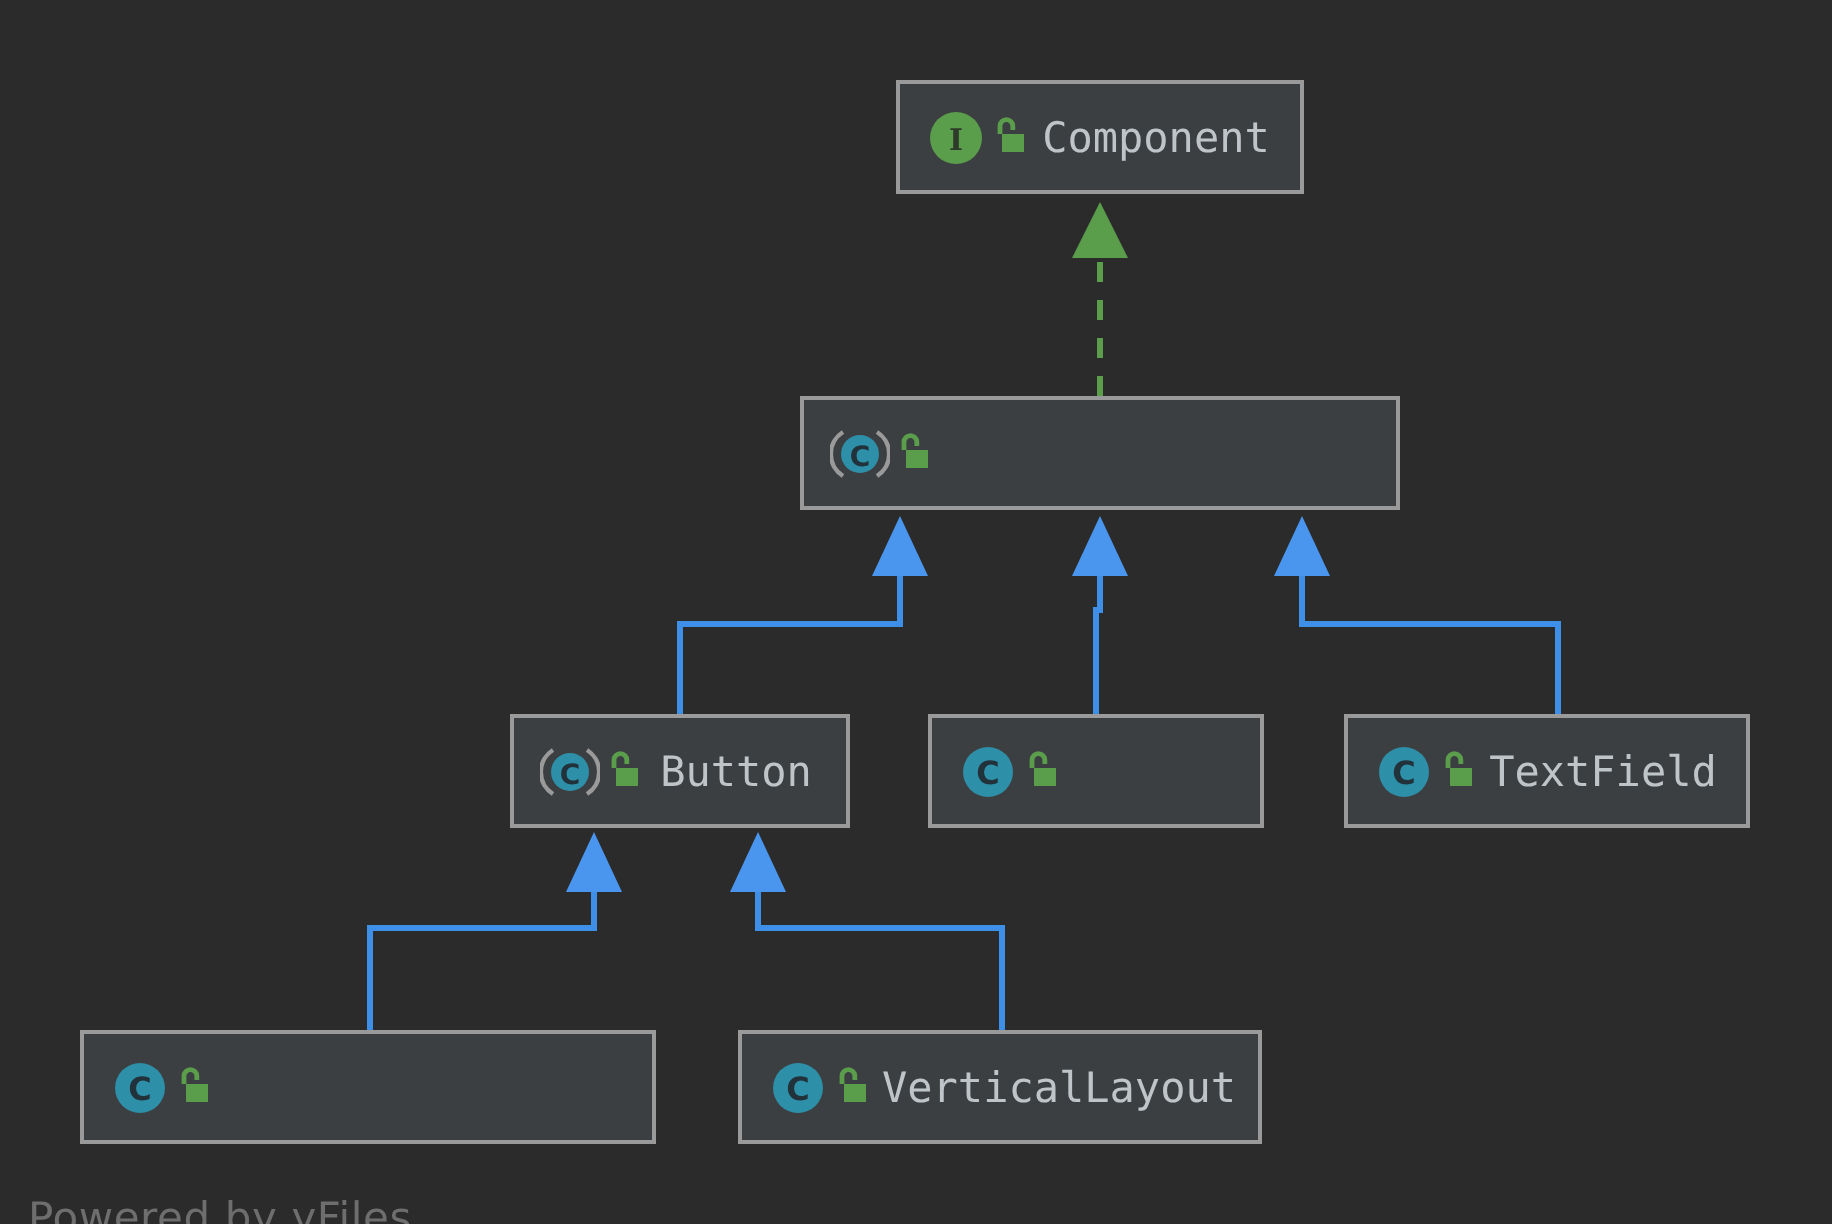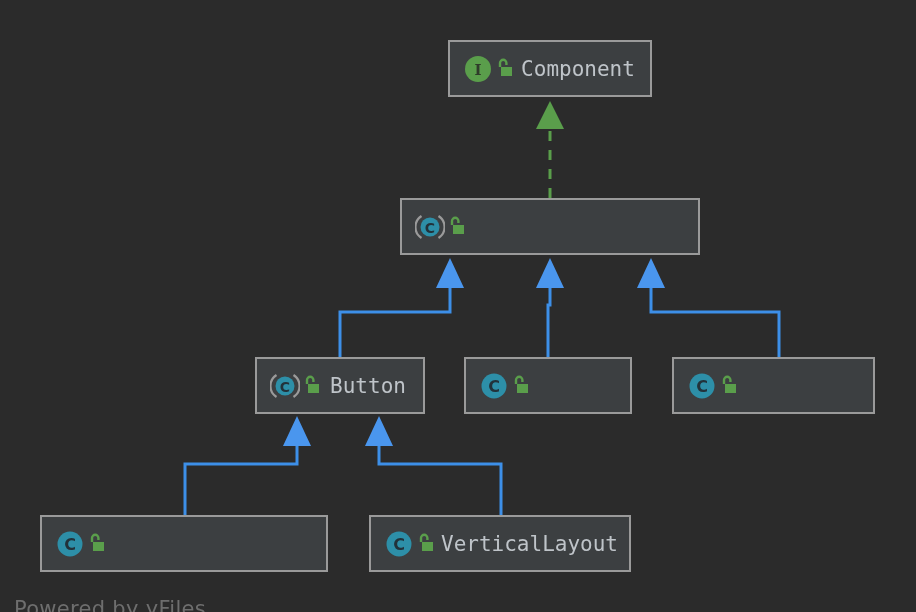--- a/index.html
+++ b/index.html
@@ -179,20 +179,21 @@
         <circle cx="15" cy="15" r="12.5" fill="#2d8fa8"></circle>
         <text x="15" y="21" text-anchor="middle" fill="#22323a" font-family="DejaVu Sans, sans-serif" font-size="16" font-weight="bold">C</text>
       </svg>
     </span>
     <span class="lock-icon">
       <svg width="18" height="22" viewBox="0 0 18 22">
         <path d="M4 9 L4 5 A3.2 3.2 0 0 1 10.4 5 L10.4 7" fill="none" stroke="#5a9e4b" stroke-width="2.4"></path>
         <rect x="5" y="9" width="11" height="9" fill="#5a9e4b"></rect>
       </svg>
     </span>
+    <span class="node-label">TextField</span>
   </div>
 
   <div class="node" style="left:40px; top:515px; width:288px; height:57px;">
     <span class="node-icon">
       <svg width="30" height="30" viewBox="0 0 30 30">
         <circle cx="15" cy="15" r="12.5" fill="#2d8fa8"></circle>
         <text x="15" y="21" text-anchor="middle" fill="#22323a" font-family="DejaVu Sans, sans-serif" font-size="16" font-weight="bold">C</text>
       </svg>
     </span>
     <span class="lock-icon">

